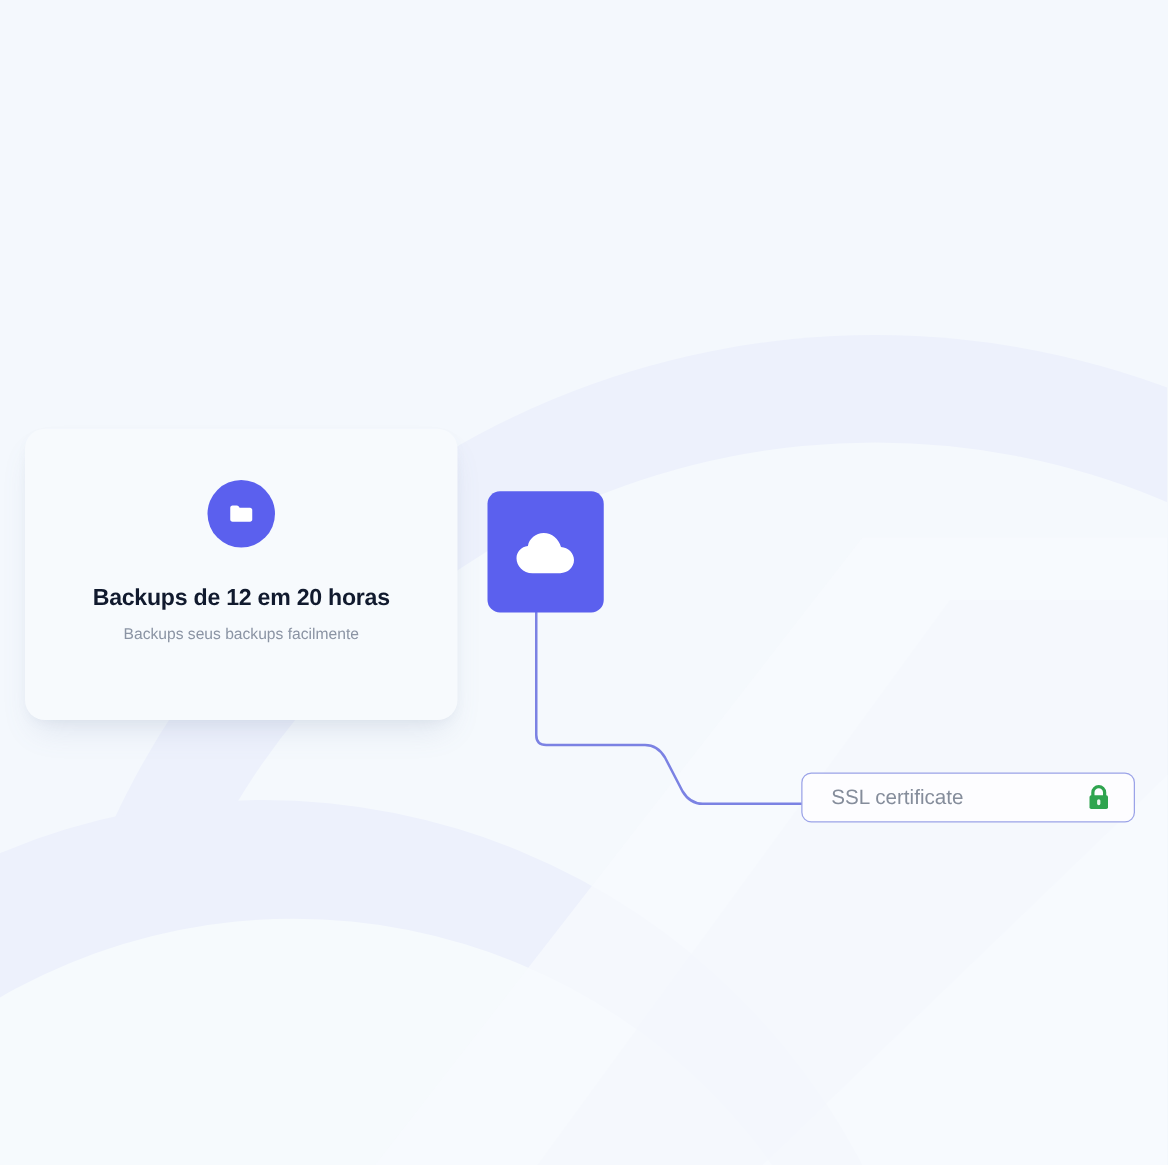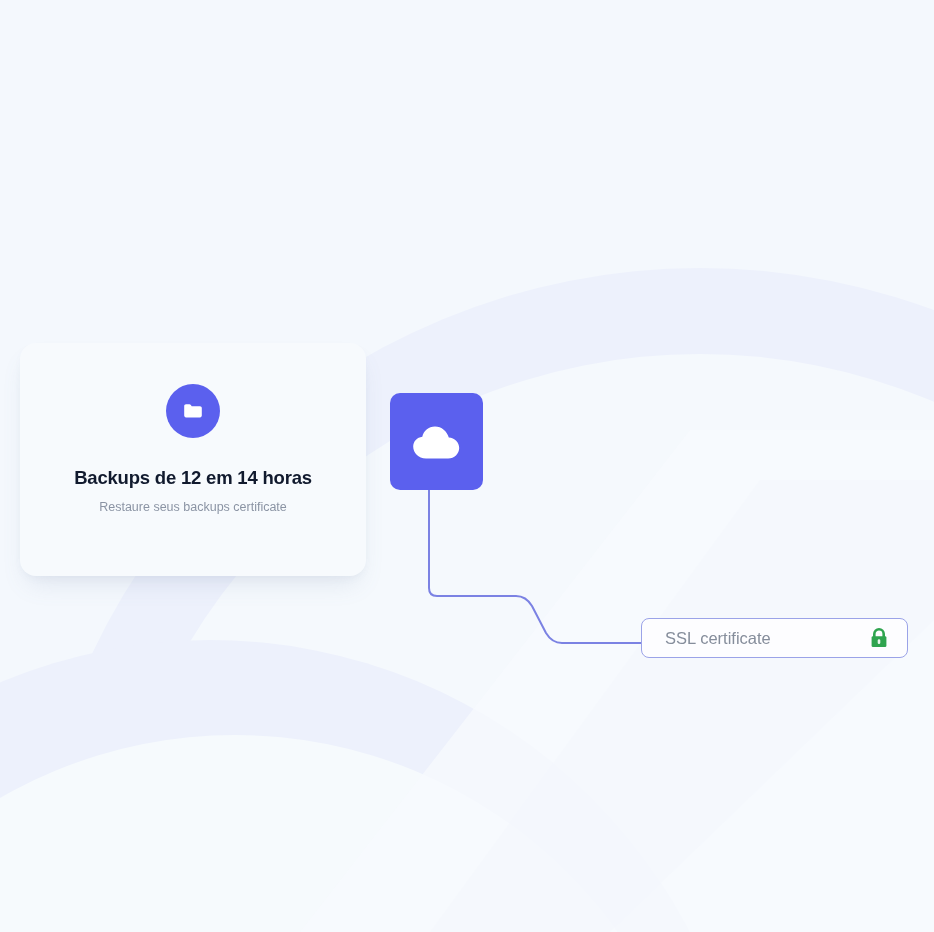--- a/index.html
+++ b/index.html
@@ -185,22 +185,22 @@
     <path d="M429,490 L429,588 Q429,596 437,596 L516,596 Q526,596 532,606 L546,633 Q552,643 562,643 L641,643" fill="none" stroke="#7b82e3" stroke-width="2" stroke-linecap="round" stroke-linejoin="round"></path>
   </svg>
 
   <div id="feature-card">
     <div id="card-icon-badge">
       <svg width="24" height="24" viewBox="0 0 24 24" xmlns="http://www.w3.org/2000/svg">
         <path d="M3.2 7.1c0-1.0 0.8-1.8 1.8-1.8h3.4c0.6 0 1.1 0.28 1.45 0.75l0.85 1.15h8.3
                  c1.0 0 1.8 0.8 1.8 1.8v7.6c0 1.0-0.8 1.8-1.8 1.8H5.0c-1.0 0-1.8-0.8-1.8-1.8Z" fill="#ffffff"></path>
       </svg>
     </div>
-    <div id="card-title">Backups de 12 em 14 horas</div>
-    <div id="card-subtitle">Restaure seus backups certificate</div>
+    <div id="card-title">Backups de 12 em 20 horas</div>
+    <div id="card-subtitle">Backups seus backups facilmente</div>
   </div>
 
   <div id="cloud-tile">
     <svg width="52" height="42" viewBox="0 0 52 42" xmlns="http://www.w3.org/2000/svg">
       <path d="M15.0 37.5h22.2c6.1 0 11.0-4.7 11.0-10.5 0-5.6-4.6-10.2-10.4-10.5
                C36.0 10.2 30.6 5.4 24.0 5.4c-6.4 0-11.7 4.5-12.7 10.4
                C6.1 16.4 2.2 20.5 2.2 25.5c0 6.0 5.1 12.0 12.8 12.0Z" fill="#ffffff"></path>
     </svg>
   </div>
 

